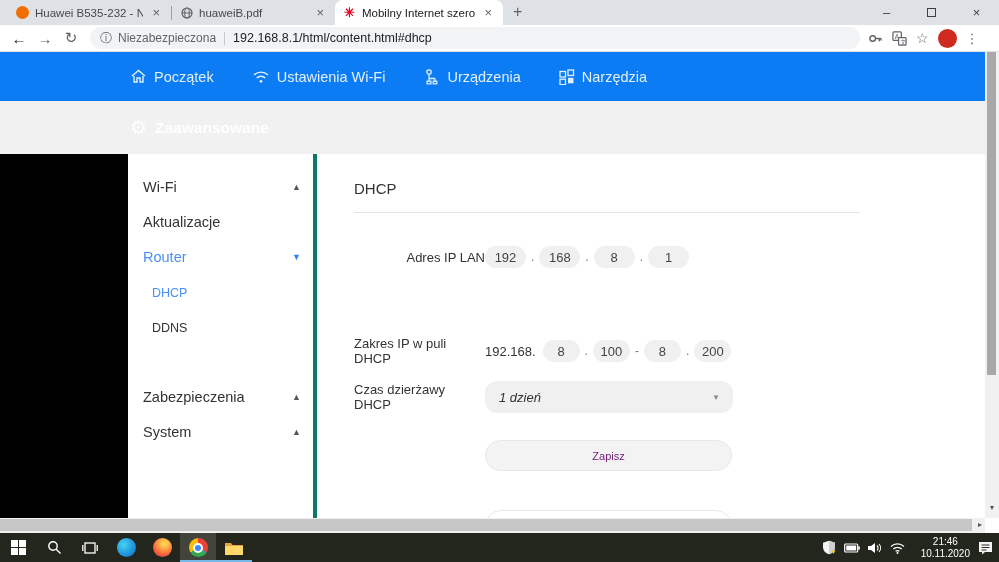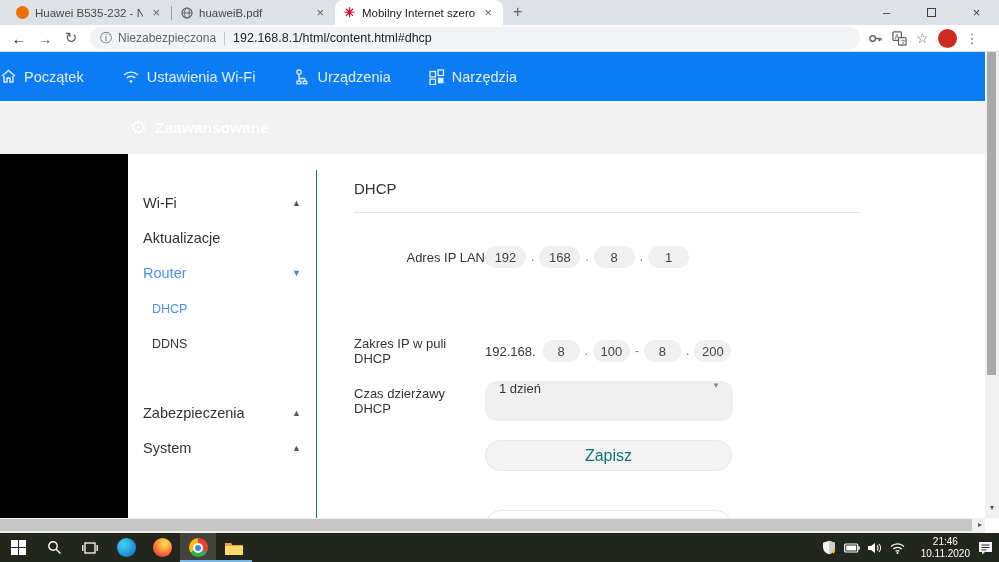--- a/index.html
+++ b/index.html
@@ -32,52 +32,52 @@
   .omni-sep { width:1px; height:13px; background:#c6c9cc; margin:0 8px; }
   .omni-url { font-size:12.5px; color:#202124; }
   .toolbar-right { display:flex; align-items:center; margin-left:8px; gap:9px; }
   .tb-ic { color:#5f6368; cursor:pointer; display:flex; align-items:center; }
   .tb-star { font-size:14px; }
   .avatar { width:19px; height:19px; border-radius:50%; background:#cf2a1f; cursor:pointer; }
   .tb-more { font-size:13px; color:#5f6368; }
 
   
   .page { position:absolute; top:52px; left:0; width:999px; height:481px; background:#fff; }
-  .bluebar { position:absolute; top:0; left:0; width:999px; height:49px; background:#0c7cf4; display:flex; align-items:center; gap:38px; }
+  .bluebar { position:absolute; top:0; left:0; width:999px; height:49px; background:#0c7cf4; display:flex; align-items:center; padding-left:130px; gap:38px; }
   .bnav-item { display:flex; align-items:center; gap:7px; color:rgba(255,255,255,0.88); font-size:14.5px; cursor:pointer; white-space:nowrap; }
   .bnav-item svg { display:block; }
   .graybar { position:absolute; top:49px; left:0; width:999px; height:53px; background:#f1f1f2; display:flex; align-items:center; padding-left:130px; gap:8px; }
   .graybar .gear { color:#ffffff; font-size:19px; line-height:1; }
   .graybar .adv-label { color:#ffffff; font-size:15.5px; font-weight:bold; }
 
   .content { position:absolute; top:102px; left:0; width:985px; height:364px; background:#fff; overflow:hidden; }
   .dark-strip { position:absolute; top:0; left:0; width:128px; height:364px; background:#000; }
-  .sidebar { position:absolute; top:16px; left:128px; width:189px; height:364px; background:#fff; border-right:1px solid #0f766e; }
+  .sidebar { position:absolute; top:0; left:128px; width:189px; height:364px; background:#fff; border-right:4px solid #0f766e; }
   .side-row { position:absolute; left:0; width:189px; height:24px; display:flex; align-items:center; cursor:pointer; }
   .side-l1 { font-size:14.5px; color:#333; margin-left:15px; }
   .side-l2 { font-size:12.5px; color:#333; margin-left:24px; }
   .side-row .blue { color:#4a90f7; }
   .side-arrow { position:absolute; right:16px; font-size:9px; color:#555; }
   .side-arrow.blue { color:#2f86f6; }
 
   .main { position:absolute; top:0; left:317px; width:668px; height:364px; background:#fff; }
   .main-title { position:absolute; top:26px; left:37px; font-size:15px; color:#333; }
   .main-divider { position:absolute; top:58px; left:37px; width:506px; height:1px; background:#e5e5e5; }
   .form-row { position:absolute; left:37px; display:flex; align-items:center; }
   .f-label { width:131px; font-size:13px; color:#333; flex:0 0 131px; }
   .ip-box { height:22px; background:#f0f0f1; border-radius:11px; display:flex; align-items:center; justify-content:center; font-size:13px; color:#444; cursor:text; }
   .w40 { width:41px; } .w38 { width:37px; }
   .ip-dot { color:#777; font-size:12px; margin:0 5px; }
   .pool-prefix { font-size:13px; color:#333; margin-right:7px; }
   .toggle { width:37px; height:21px; background:#1d81f2; border-radius:11px; position:relative; cursor:pointer; }
   .toggle .knob { position:absolute; top:2px; right:2px; width:17px; height:17px; border-radius:50%; background:#fff; }
-  .select { width:248px; height:40px; background:#f0f0f1; border-radius:12px; position:relative; display:flex; align-items:flex-start; cursor:pointer; }
+  .select { width:248px; height:32px; background:#f0f0f1; border-radius:12px; position:relative; display:flex; align-items:center; cursor:pointer;font-style:italic; }
   .select .sel-val { font-size:13px; color:#333; margin-left:14px; }
   .select .sel-arrow { position:absolute; right:13px; font-size:8px; color:#8a8a8a; }
-  .save-btn { position:absolute; top:286px; left:168px; width:247px; height:31px; background:#f3f3f3; border:1px solid #e7e7e7; border-radius:16px; display:flex; align-items:center; justify-content:center; font-size:16px; color:#0f766e; cursor:pointer; }
+  .save-btn { position:absolute; top:286px; left:168px; width:247px; height:31px; background:#f3f3f3; border:1px solid #e7e7e7; border-radius:16px; display:flex; align-items:center; justify-content:center; font-size:11px; color:#701a75; cursor:pointer; }
   .card-peek { position:absolute; top:356px; left:168px; width:247px; height:20px; border:1px solid #e9e9e9; border-radius:16px 16px 0 0; background:#fff; }
 
   
   .vscroll { position:absolute; top:0; right:0; width:14px; height:466px; background:#f1f1f1; }
   .vthumb { position:absolute; top:0; left:2px; width:9px; height:323px; background:#a9a9a9; cursor:grab; }
   .vdown { position:absolute; bottom:6px; left:0; width:14px; text-align:center; font-size:8px; color:#555; }
   .hscroll { position:absolute; top:466px; left:0; width:985px; height:15px; background:#f1f1f1; }
   .hthumb { position:absolute; top:1px; left:0; width:972px; height:12px; background:#c6c6c6; cursor:grab; }
   .hright { position:absolute; right:3px; top:2px; font-size:8px; color:#555; }
   .page { height:481px; }

